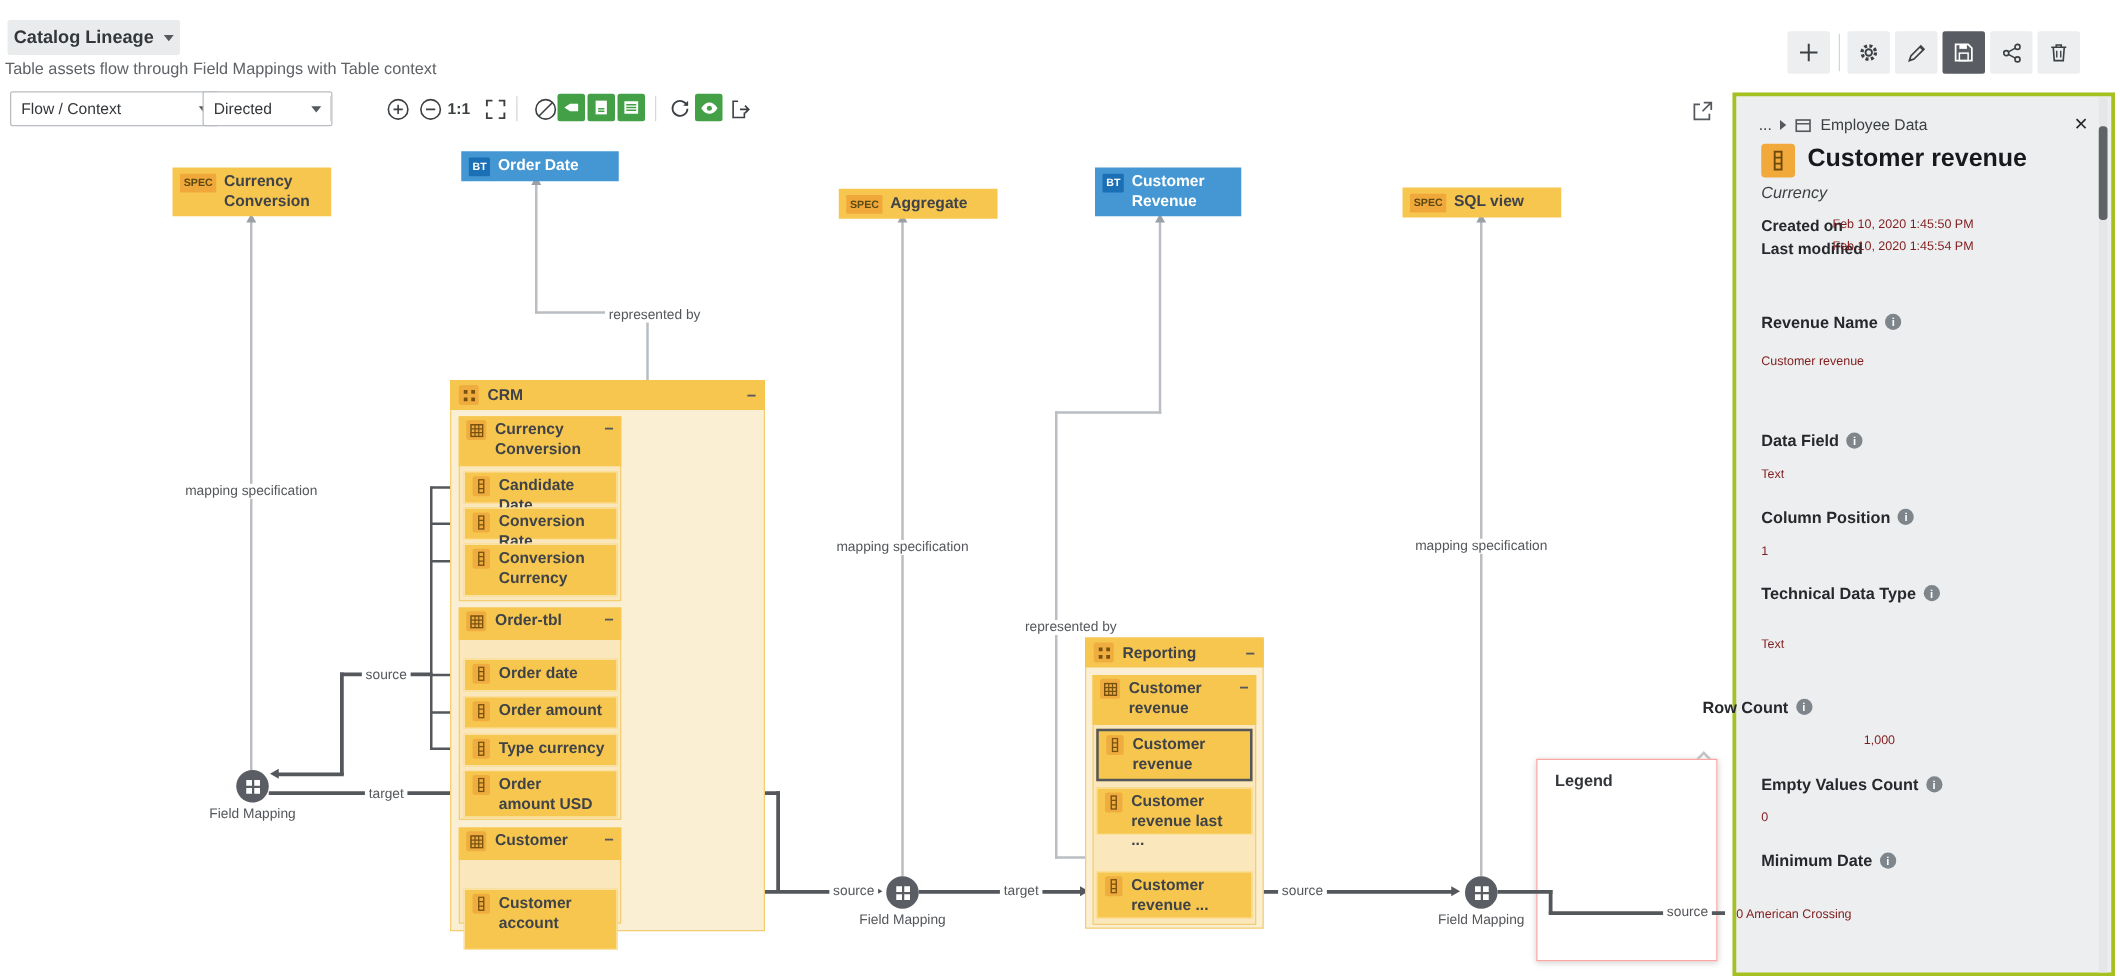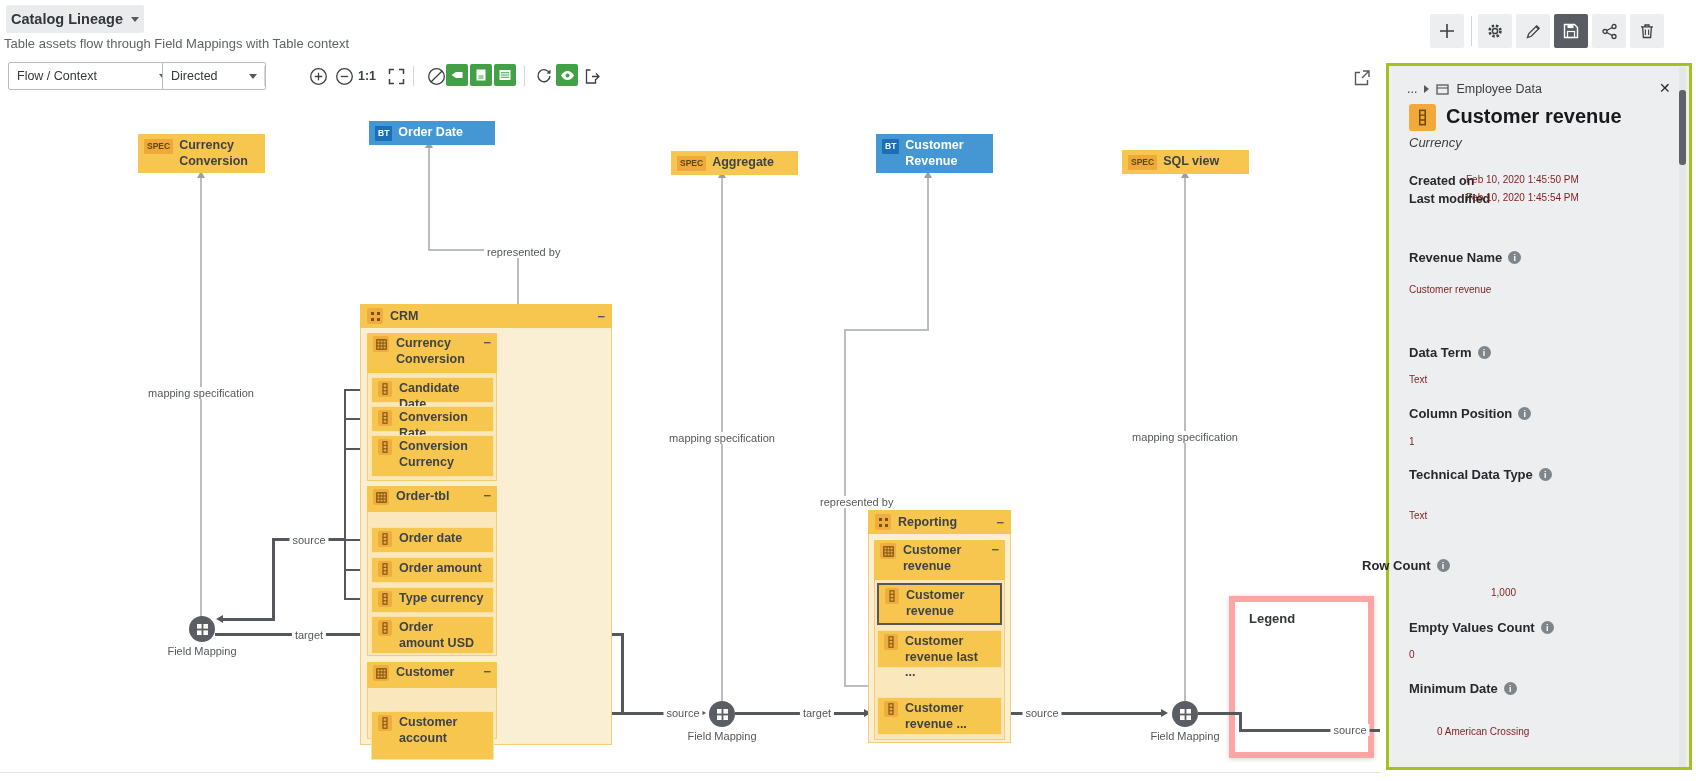--- a/index.html
+++ b/index.html
@@ -1,17 +1,17 @@
 <!DOCTYPE html>
 <html><head>
 <meta charset="utf-8">
 <style>
   html,body{margin:0;padding:0;background:#fff;font-family:"Liberation Sans","DejaVu Sans",sans-serif;}
   #app{position:relative;width:1696px;height:781px;overflow:hidden;background:#fff;color:#3c4043;}
-  .abs{position:absolute;}
+  .abs{position:absolute;margin-top:11px;}
   
   .title-btn{left:6px;top:5px;width:138px;height:28px;background:#e9ebec;border-radius:2px;display:flex;align-items:center;justify-content:center;gap:8px;font-size:14.5px;font-weight:bold;color:#33363a;cursor:pointer;}
   .caret{width:0;height:0;border-left:4.5px solid transparent;border-right:4.5px solid transparent;border-top:5px solid #55585c;}
   .subtitle{left:4px;top:36px;font-size:13px;color:#5f6267;}
   
   .tbtn{top:14px;width:34px;height:34px;background:#eceef0;border-radius:2px;display:flex;align-items:center;justify-content:center;cursor:pointer;}
   .tbtn.dark{background:#595d63;}
   .vdiv{top:16px;width:1px;height:30px;background:#d2d5d8;}
   
   .select{top:62px;height:26px;background:#fff;border:1px solid #b9bdc1;border-radius:2px;display:flex;align-items:center;font-size:12.5px;color:#33363a;padding:0 8px;justify-content:space-between;cursor:pointer;}
@@ -40,21 +40,21 @@
   .ev.light{background:#BABEC2;width:2px;}
   .elabel{position:absolute;transform:translate(-50%,-50%);background:#fff;padding:0 3px;font-size:11px;color:#54575b;white-space:nowrap;z-index:3;}
   .elabel.plain{transform:translate(0,-50%);}
   .ah{position:absolute;width:0;height:0;}
   .ah.up{border-left:4px solid transparent;border-right:4px solid transparent;border-bottom:7px solid #9aa0a5;}
   .ah.right{border-top:4px solid transparent;border-bottom:4px solid transparent;border-left:7px solid #54575b;}
   .ah.left{border-top:4px solid transparent;border-bottom:4px solid transparent;border-right:7px solid #54575b;}
   .fm-circle{position:absolute;width:26px;height:26px;border-radius:50%;background:#5A5E64;display:flex;align-items:center;justify-content:center;cursor:pointer;z-index:2;}
   .fm-label{position:absolute;transform:translateX(-50%);font-size:11px;color:#54575b;white-space:nowrap;}
   
-  .legend{left:1229px;top:596px;width:145px;height:162px;background:#fff;border:6px solid #fca5a5;box-shadow:0 1px 5px rgba(0,0,0,.18);z-index:5;box-sizing:border-box;}
+  .legend{left:1229px;top:596px;width:145px;height:162px;background:#fff;border:1px solid #fca5a5;box-shadow:0 1px 5px rgba(0,0,0,.18);z-index:5;box-sizing:border-box;}
   .legend h4{margin:9px 0 0 14px;font-size:13px;color:#33363a;}
   .litem{position:absolute;left:14px;display:flex;align-items:flex-start;gap:9px;font-size:12px;color:#4a4d52;line-height:1.15;}
   .licon{flex:none;width:15px;height:15px;background:#F0AD3F;border-radius:2px;display:flex;align-items:center;justify-content:center;}
   .chev{position:absolute;left:1358px;width:8px;height:8px;border-right:2px solid #c3c6c9;border-bottom:2px solid #c3c6c9;}
   
   .panel{left:1386px;top:63px;width:306px;height:707px;background:#EDEEF0;border:3px solid #A4C11F;box-sizing:border-box;z-index:10;}
   .plabel{position:absolute;font-size:13px;font-weight:bold;color:#26282b;display:flex;align-items:center;gap:6px;}
   .pvalue{position:absolute;font-size:10px;color:#7f1d1d;}
   .info{width:13px;height:13px;border-radius:50%;background:#7E858B;color:#fff;font-size:9px;font-weight:bold;display:inline-flex;align-items:center;justify-content:center;cursor:pointer;}
   .bc-tri{width:0;height:0;border-top:4px solid transparent;border-bottom:4px solid transparent;border-left:5px solid #55585c;}
@@ -559,21 +559,21 @@
   <div class="plabel" style="left:1409px;top:192px;font-size:12.5px;z-index:11">Last modified</div>
   <div class="pvalue" style="left:1466px;top:192px;z-index:11">Feb 10, 2020 1:45:54 PM</div>
 
   <div class="plabel" style="left:1409px;top:250px;z-index:11">
     <span>Revenue Name</span>
       <span class="info">i</span>
   </div>
   <div class="pvalue" style="left:1409px;top:284px;z-index:11">Customer revenue</div>
 
   <div class="plabel" style="left:1409px;top:345px;z-index:11">
-    <span>Data Term</span>
+    <span>Data Field</span>
       <span class="info">i</span>
   </div>
   <div class="pvalue" style="left:1409px;top:374px;z-index:11">Text</div>
 
   <div class="plabel" style="left:1409px;top:406px;z-index:11">
     <span>Column Position</span>
       <span class="info">i</span>
   </div>
   <div class="pvalue" style="left:1409px;top:436px;z-index:11">1</div>
 
@@ -592,18 +592,18 @@
   <div class="plabel" style="left:1409px;top:620px;z-index:11">
     <span>Empty Values Count</span>
       <span class="info">i</span>
   </div>
   <div class="pvalue" style="left:1409px;top:649px;z-index:11">0</div>
 
   <div class="plabel" style="left:1409px;top:681px;z-index:11">
     <span>Minimum Date</span>
       <span class="info">i</span>
   </div>
-  <div class="pvalue" style="left:1437px;top:726px;z-index:11">0 American Crossing</div>
+  <div class="pvalue" style="left:1389px;top:726px;z-index:11">0 American Crossing</div>
 
   <div class="abs" style="left:1679px;top:67px;width:7px;height:700px;background:#e4e6e8;z-index:11"></div>
   <div class="abs" style="left:1679px;top:90px;width:7px;height:75px;background:#5f6368;border-radius:3px;z-index:12"></div>
 
 </div>
 
 </body></html>

